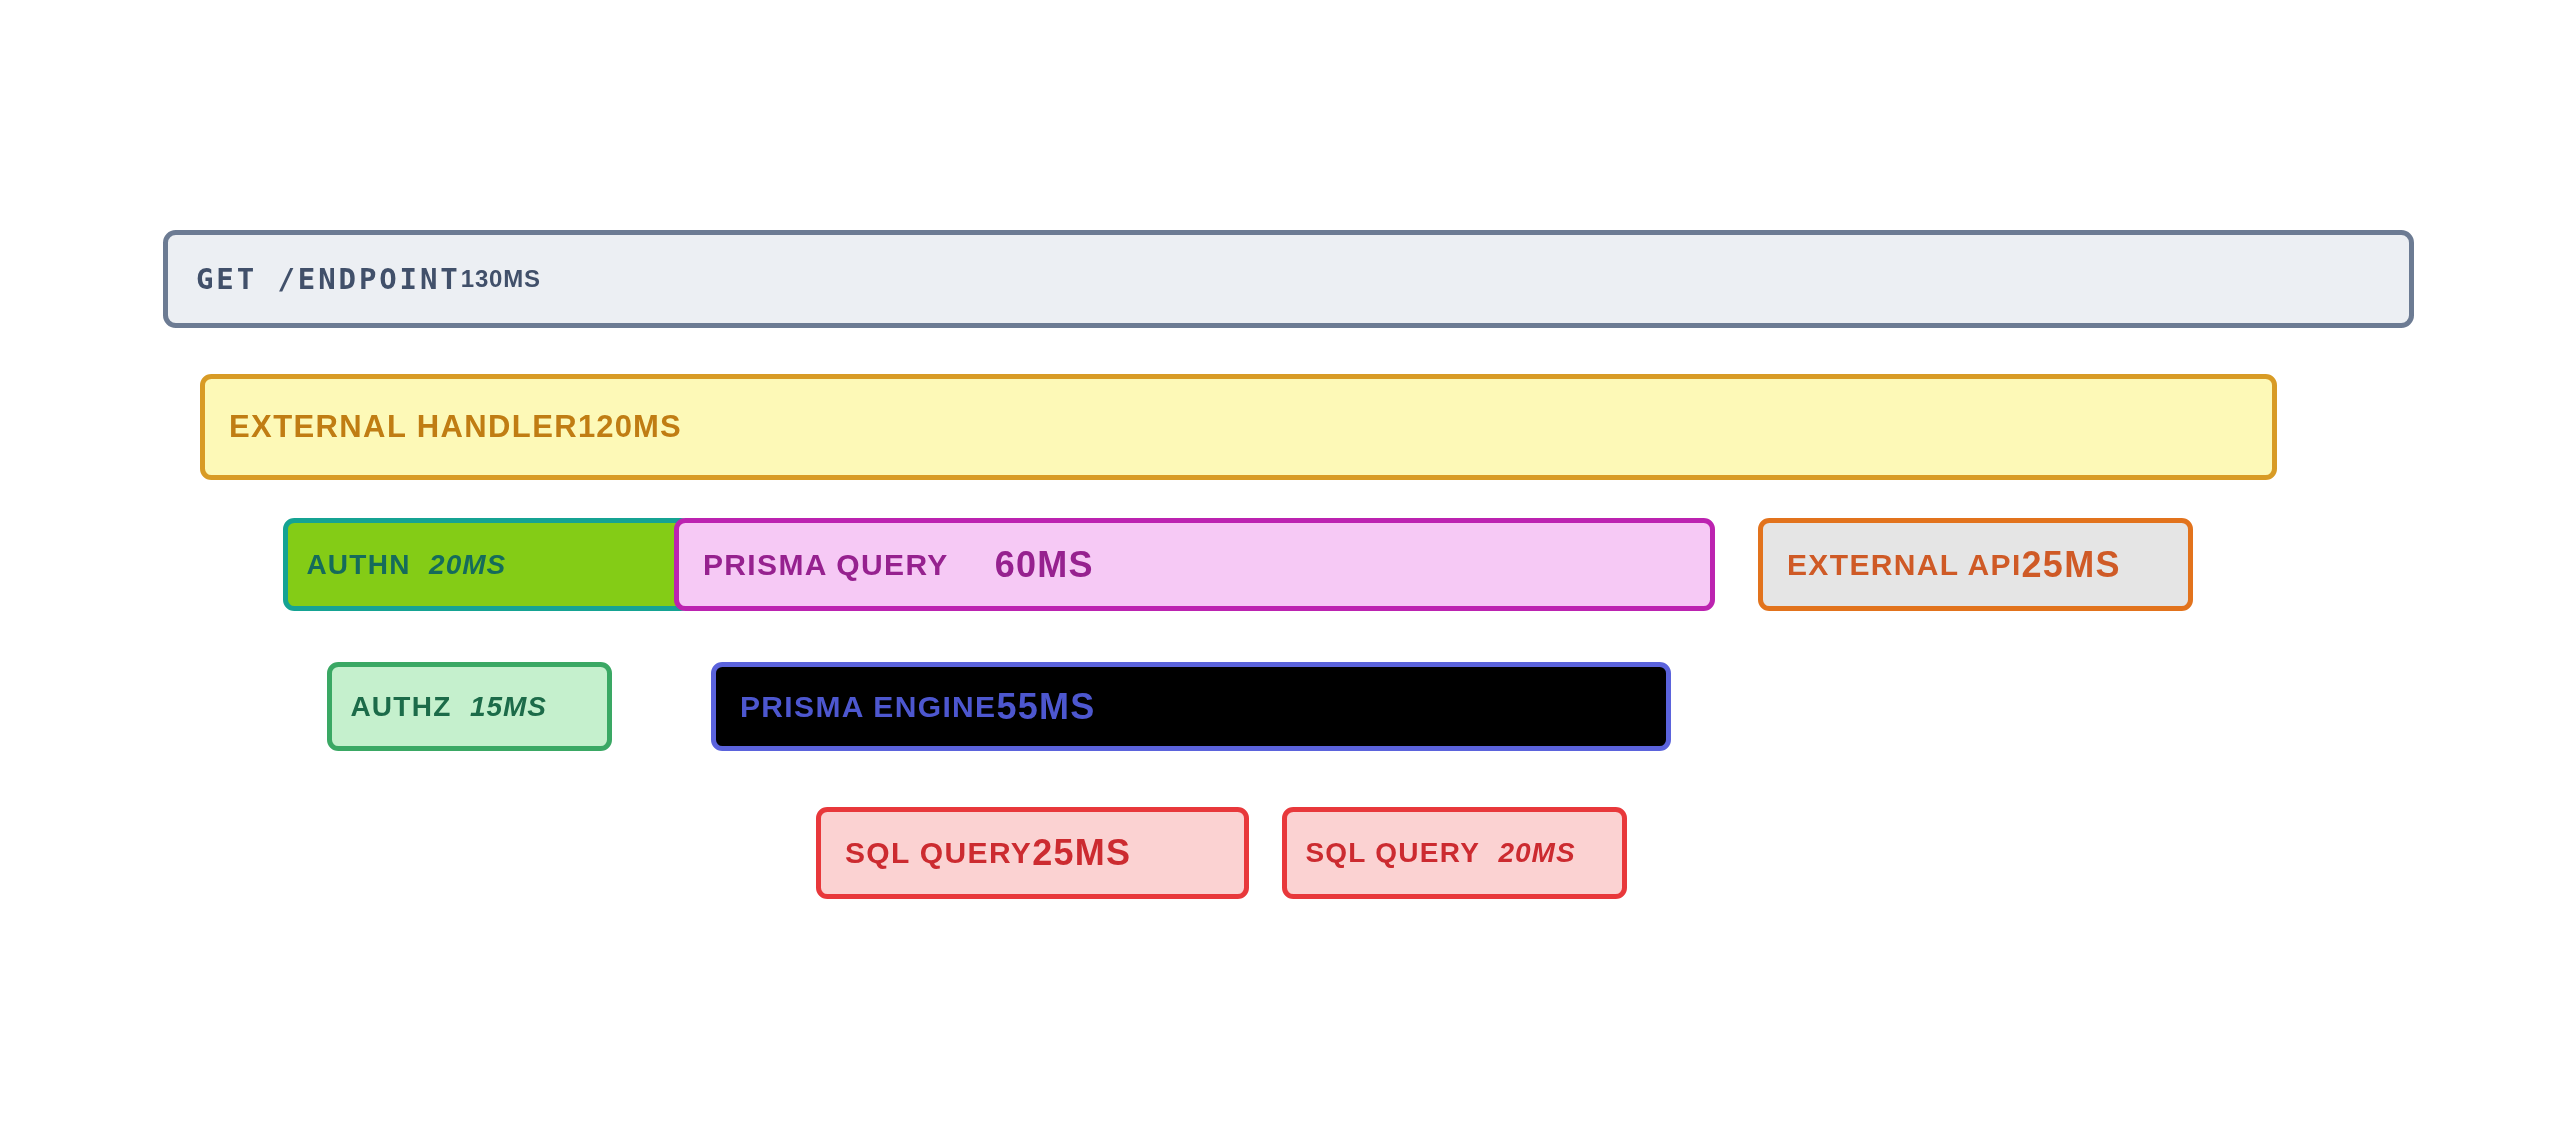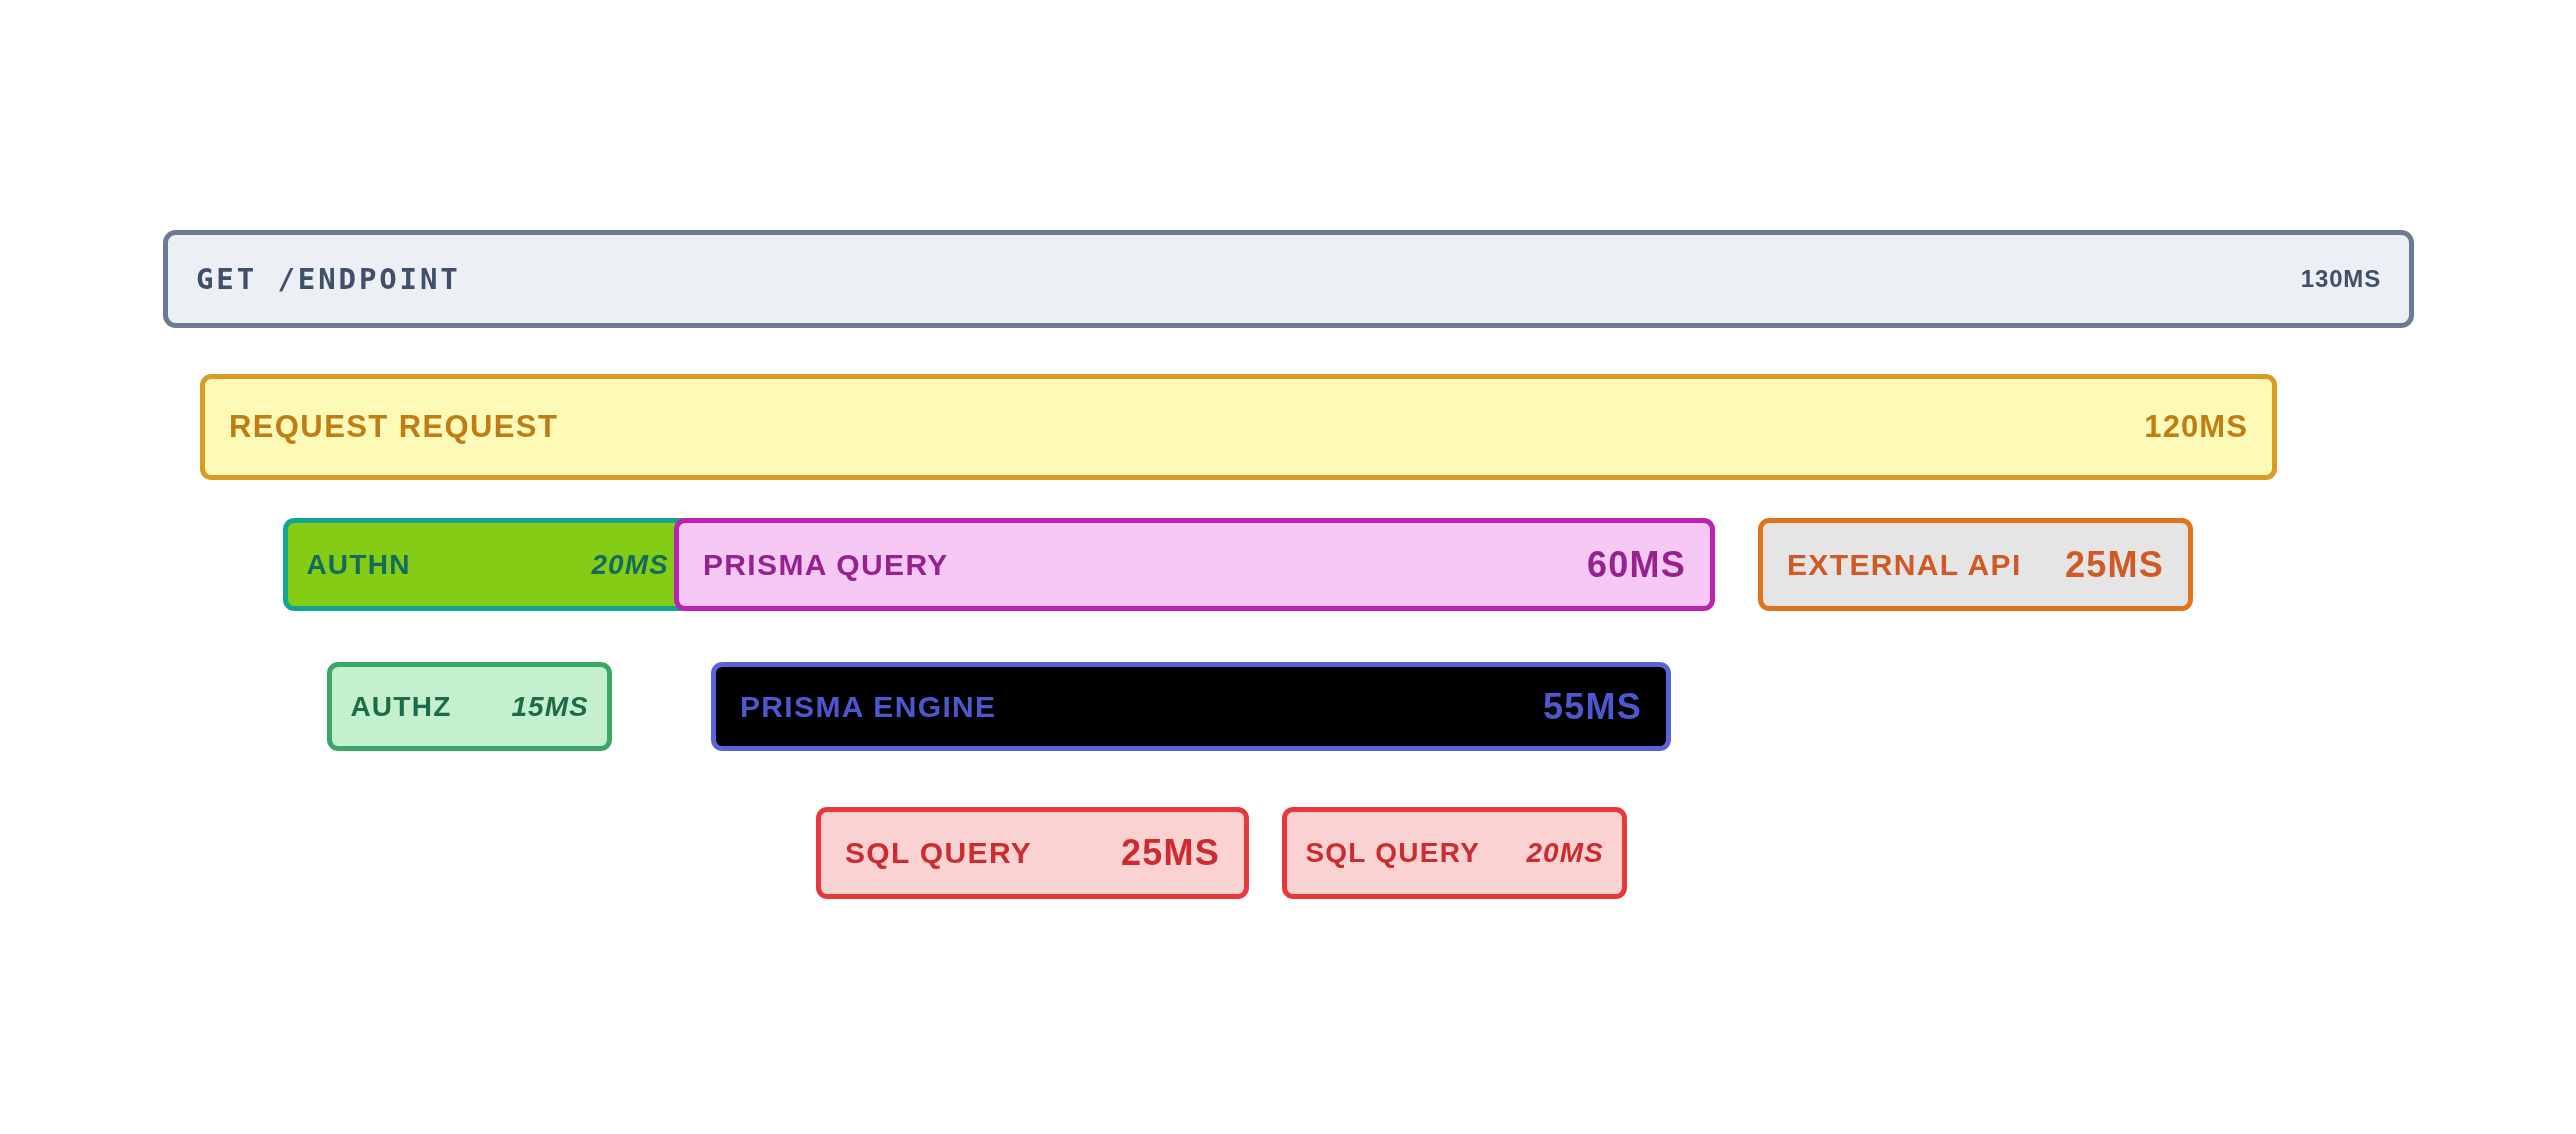--- a/index.html
+++ b/index.html
@@ -20,21 +20,20 @@
     width: 2576px;
     height: 1135px;
   }
 
   
   .span-bar {
     position: absolute;
     box-sizing: border-box;
     display: flex;
     align-items: center;
-    justify-content: space-between;
     border-style: solid;
     border-width: 5px;
     border-radius: 11.3px;
     padding: 0 24px;
     letter-spacing: 0.02em;
     overflow: hidden;
     white-space: nowrap;
   }
 
   .span-bar.root {
@@ -87,21 +86,21 @@
 </style>
 </head>
 <body>
 
 <div id="trace-canvas" style="width: 2576px; height: 1135px; background: rgb(255, 255, 255);">
     <div class="span-bar root" style="left: 163px; top: 230px; width: 2251px; height: 98px; background: rgb(236, 239, 243); border-color: rgb(108, 123, 147); color: rgb(65, 80, 106);">
       <span class="span-label">GET /ENDPOINT</span>
       <span class="span-duration">130MS</span>
     </div>
     <div class="span-bar handler" style="left: 200px; top: 374px; width: 2077px; height: 106px; background: rgb(253, 249, 183); border-color: rgb(216, 155, 37); color: rgb(192, 125, 19);">
-      <span class="span-label">REQUEST REQUEST</span>
+      <span class="span-label">EXTERNAL HANDLER</span>
       <span class="span-duration">120MS</span>
     </div>
     <div class="span-bar narrow" style="left: 283px; top: 518px; width: 409px; height: 93px; background: #84cc16; border-color: rgb(21, 163, 147); color: rgb(21, 107, 91);">
       <span class="span-label">AUTHN</span>
       <span class="span-duration">20MS</span>
     </div>
     <div class="span-bar" style="left: 674px; top: 518px; width: 1041px; height: 93px; background: rgb(246, 201, 245); border-color: rgb(188, 35, 176); color: rgb(150, 33, 143); gap: 46px;">
       <span class="span-label">PRISMA QUERY</span>
       <span class="span-duration">60MS</span>
     </div>

